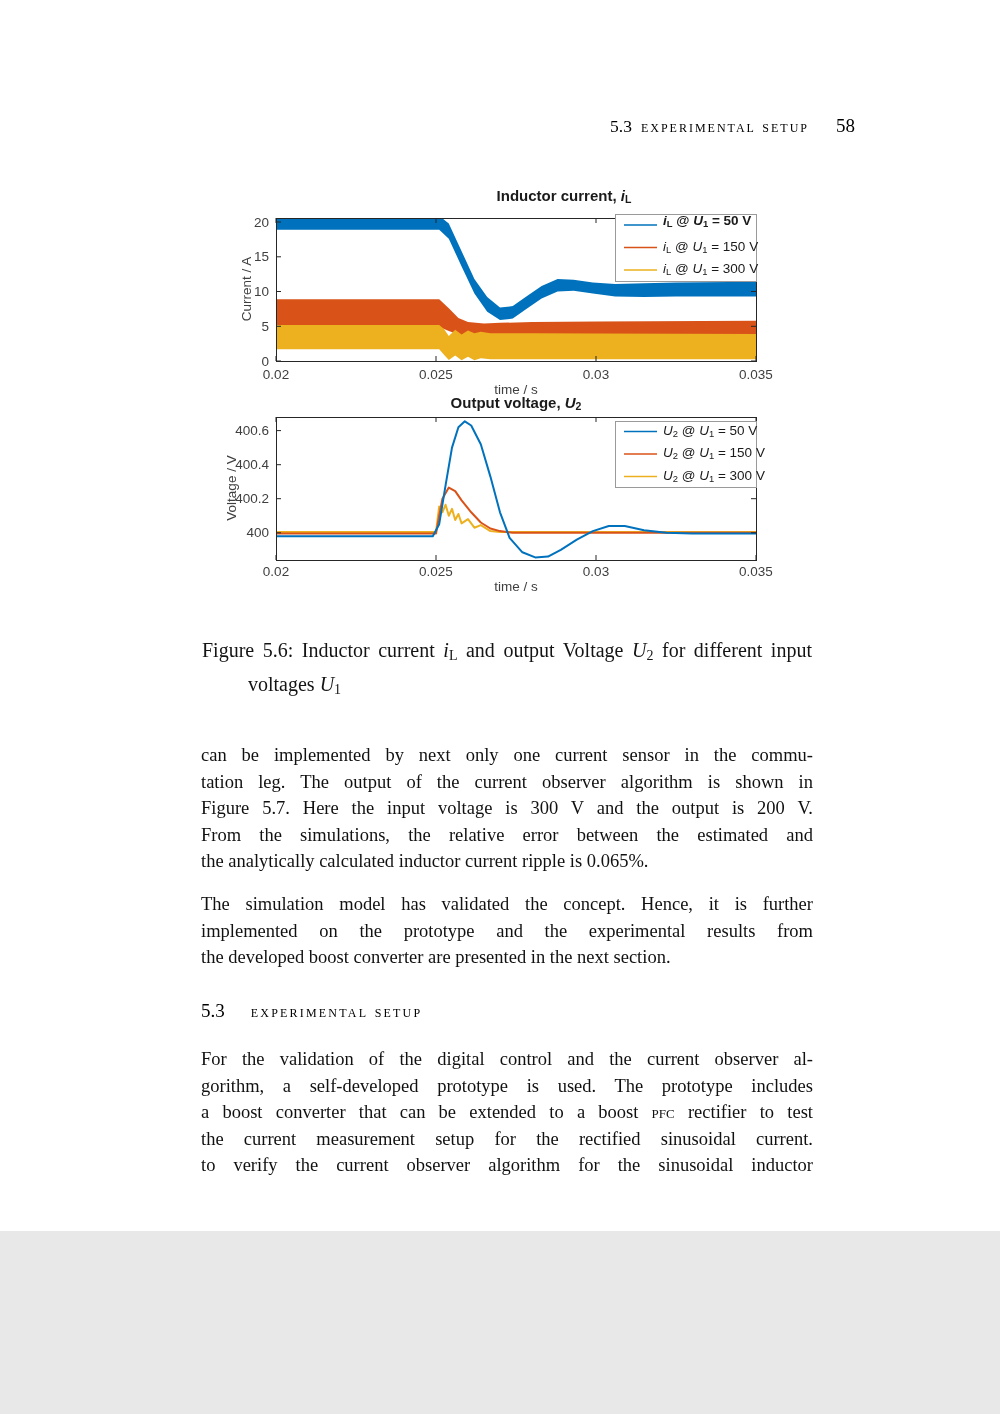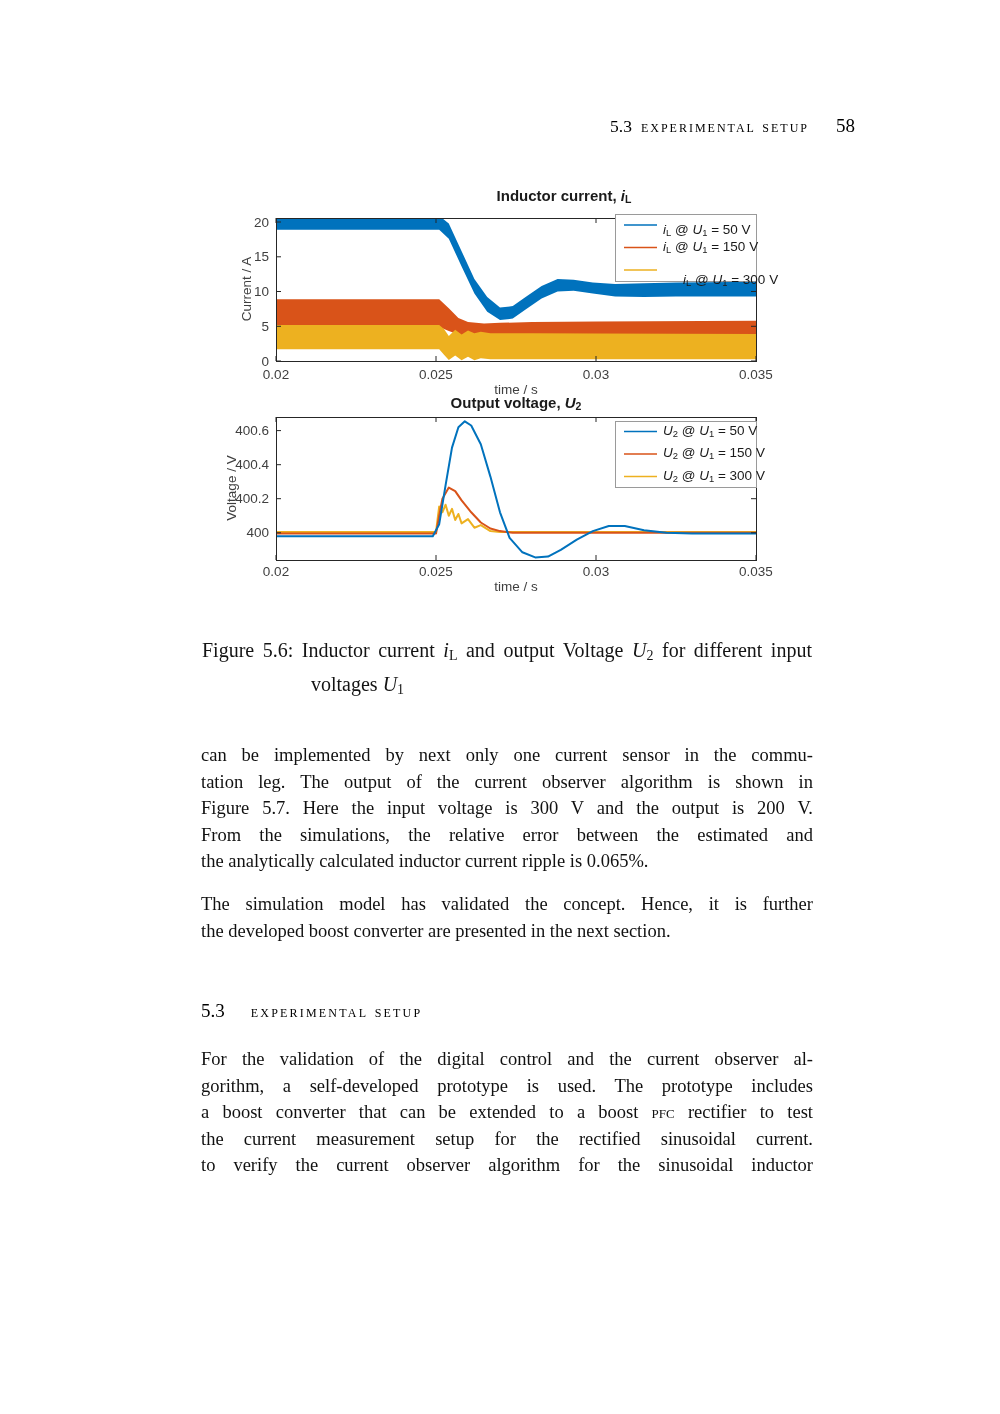--- a/index.html
+++ b/index.html
@@ -1,16 +1,16 @@
 <!DOCTYPE html>
 <html><head>
 <meta charset="utf-8">
 <style>
   html,body{margin:0;padding:0;background:#e8e8e8;}
-  .page{position:relative;width:1000px;height:1414px;background:#ffffff;margin:0 auto;
+  .page{position:relative;width:1000px;height:1231px;background:#ffffff;margin:0 auto;
         font-family:"Liberation Serif",serif;color:#141414;overflow:hidden;}
 
   
   .header{position:absolute;top:115px;left:202px;width:653px;display:flex;
           justify-content:flex-end;align-items:baseline;color:#000;}
   .rh-num{font-size:17.5px;}
   .rh-title{font-size:17.5px;margin-left:9px;letter-spacing:2px;}
   .rh-page{font-size:19px;margin-left:27px;}
   .sc{text-transform:lowercase;font-variant:small-caps;}
 
@@ -24,21 +24,21 @@
           font-size:13.5px;color:#3f3f3f;white-space:nowrap;}
   .c-ylab{position:absolute;transform:translate(-50%,-50%) rotate(-90deg);
           font-family:"Liberation Sans",sans-serif;font-size:13.5px;color:#3f3f3f;white-space:nowrap;}
   .lg-label{position:absolute;font-family:"Liberation Sans",sans-serif;font-size:13.5px;
             color:#1a1a1a;white-space:nowrap;}
 
   
   .caption{position:absolute;left:202px;top:636px;width:610px;font-size:20px;line-height:28px;}
   .caption .line{text-align:justify;text-align-last:justify;}
   .caption .line.noj{text-align:left;text-align-last:auto;}
-  .caption .cap-cont{margin-left:109px;}
+  .caption .cap-cont{margin-left:46px;}
 
   
   .para{position:absolute;left:201px;width:612px;font-size:18.5px;line-height:26.6px;color:#111;}
   .para .line{text-align:justify;text-align-last:justify;}
   .para .line.noj{text-align-last:auto;}
 
   .heading{position:absolute;left:201px;top:1000px;color:#000;}
   .h-num{font-size:19px;}
   .h-title{font-size:17px;letter-spacing:2.2px;margin-left:22px;}
 
@@ -129,23 +129,23 @@
         <line x1="556" y1="279.7" x2="551" y2="279.7" stroke="#262626"></line>
         <text x="69" y="284.2" text-anchor="end">400.4</text>
         <line x1="76" y1="245.6" x2="81" y2="245.6" stroke="#262626"></line>
         <line x1="556" y1="245.6" x2="551" y2="245.6" stroke="#262626"></line>
         <text x="69" y="250.1" text-anchor="end">400.6</text>
         <rect x="415" y="236" width="141" height="66" fill="#ffffff" stroke="#9a9a9a" stroke-width="1" shape-rendering="crispEdges"></rect>
         <line x1="424" y1="246.5" x2="457" y2="246.5" stroke="#0072BD" stroke-width="1.6"></line>
         <line x1="424" y1="269" x2="457" y2="269" stroke="#D95319" stroke-width="1.6"></line>
         <line x1="424" y1="291.5" x2="457" y2="291.5" stroke="#EDB120" stroke-width="1.6"></line>
       </svg>
-  <div class="lg-label" style="left: 463px; top: 37px;"><span class="it">i</span><span class="sb">L</span><span> @ </span><span class="it">U</span><span class="sb">1</span><span> = 50 V</span></div>
+  <div class="lg-label" style="left: 463px; top: 28px; font-weight: bold;"><span class="it">i</span><span class="sb">L</span><span> @ </span><span class="it">U</span><span class="sb">1</span><span> = 50 V</span></div>
       <div class="lg-label" style="left: 463px; top: 53.5px;"><span class="it">i</span><span class="sb">L</span><span> @ </span><span class="it">U</span><span class="sb">1</span><span> = 150 V</span></div>
-      <div class="lg-label" style="left: 483px; top: 76px; margin-top: 11px;"><span class="it">i</span><span class="sb">L</span><span> @ </span><span class="it">U</span><span class="sb">1</span><span> = 300 V</span></div>
+      <div class="lg-label" style="left: 463px; top: 76px;"><span class="it">i</span><span class="sb">L</span><span> @ </span><span class="it">U</span><span class="sb">1</span><span> = 300 V</span></div>
       <div class="c-title" style="left: 316px; top: 2px; margin-left: 48px;"><span>Inductor current, </span><span class="it">i</span><span class="sb">L</span></div>
       <div class="c-xlab" style="left: 316px; top: 197px;">time / s</div>
       <div class="c-ylab" style="left: 46px; top: 104px;">Current / A</div>
       <div class="lg-label" style="left: 463px; top: 237.5px;"><span class="it">U</span><span class="sb">2</span><span> @ </span><span class="it">U</span><span class="sb">1</span><span> = 50 V</span></div>
       <div class="lg-label" style="left: 463px; top: 260px;"><span class="it">U</span><span class="sb">2</span><span> @ </span><span class="it">U</span><span class="sb">1</span><span> = 150 V</span></div>
       <div class="lg-label" style="left: 463px; top: 282.5px;"><span class="it">U</span><span class="sb">2</span><span> @ </span><span class="it">U</span><span class="sb">1</span><span> = 300 V</span></div>
       <div class="c-title" style="left: 316px; top: 209px;"><span>Output voltage, </span><span class="it">U</span><span class="sb">2</span></div>
       <div class="c-xlab" style="left: 316px; top: 394px;">time / s</div>
       <div class="c-ylab" style="left: 31px; top: 303px;">Voltage / V</div>
     </div>
@@ -157,20 +157,21 @@
 
   <div class="para" style="top:742px">
       <div class="line"><span>can be implemented by next only one current sensor in the commu-</span></div>
       <div class="line"><span>tation leg. The output of the current observer algorithm is shown in</span></div>
       <div class="line"><span>Figure 5.7. Here the input voltage is 300 V and the output is 200 V.</span></div>
       <div class="line"><span>From the simulations, the relative error between the estimated and</span></div>
       <div class="line noj"><span>the analytically calculated inductor current ripple is 0.065%.</span></div>
     </div>
   <div class="para" style="top:891px">
       <div class="line"><span>The simulation model has validated the concept. Hence, it is further</span></div>
+      <div class="line"><span>implemented on the prototype and the experimental results from</span></div>
       <div class="line noj"><span>the developed boost converter are presented in the next section.</span></div>
     </div>
 
   <div class="heading">
     <span class="h-num">5.3</span>
     <span class="h-title sc">EXPERIMENTAL SETUP</span>
   </div>
 
   <div class="para" style="top:1046px">
       <div class="line"><span>For the validation of the digital control and the current observer al-</span></div>

